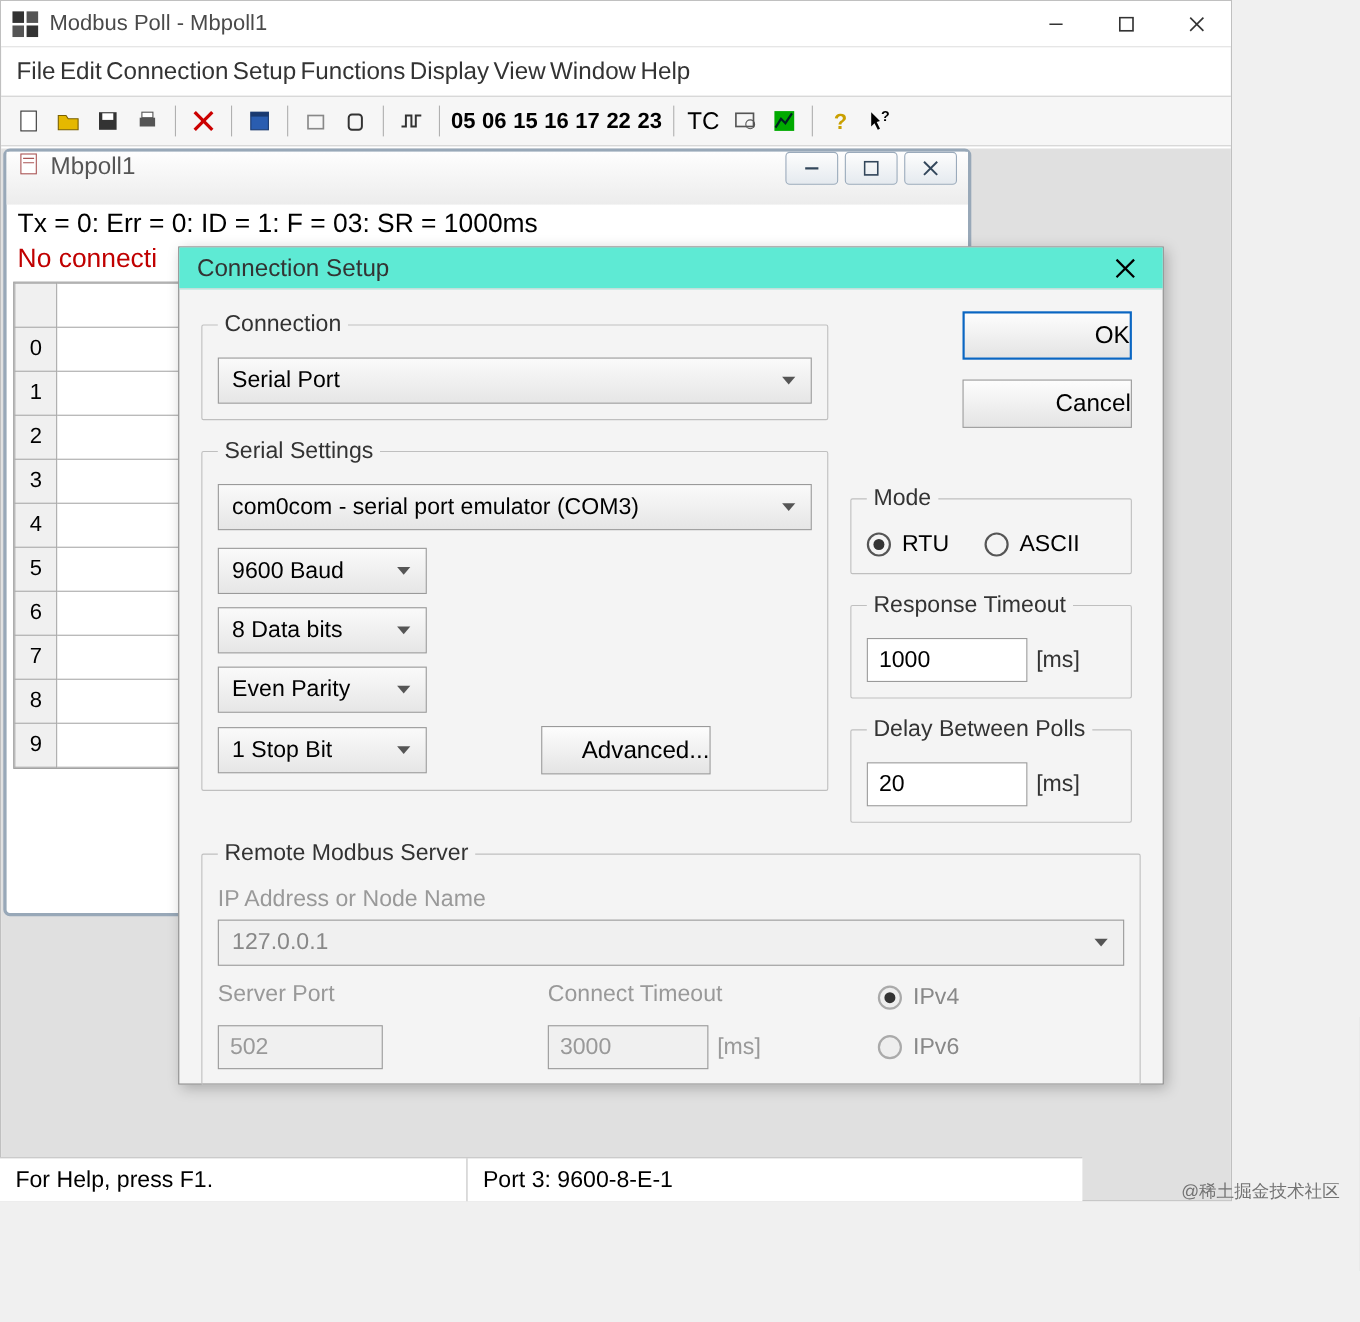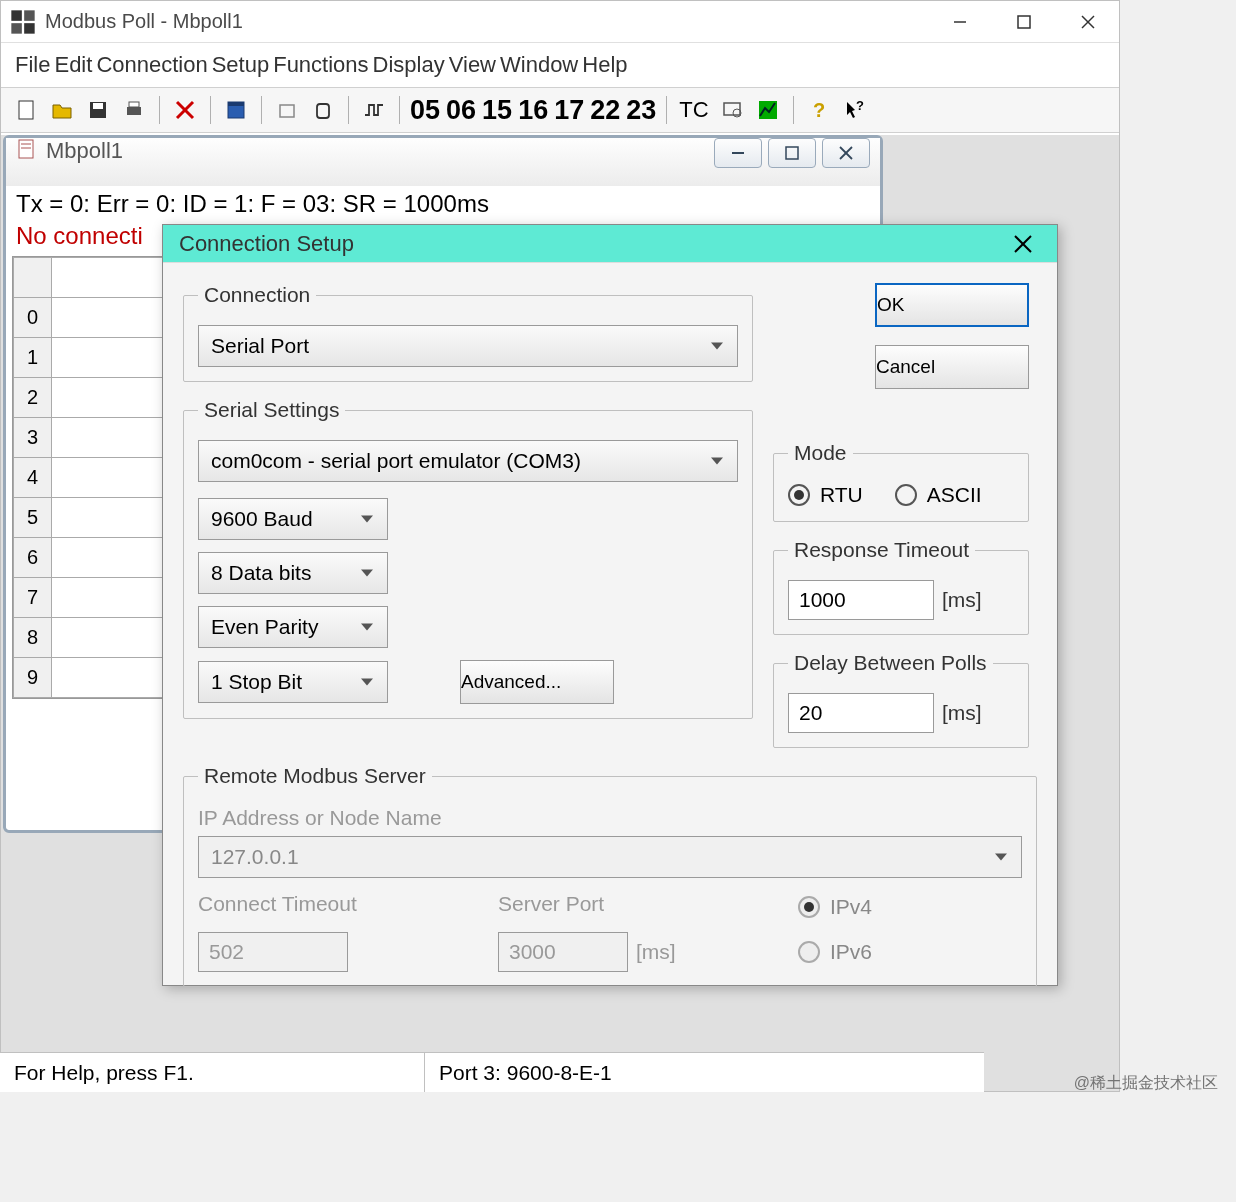--- a/index.html
+++ b/index.html
@@ -12,21 +12,21 @@
   .title-bar .title-text { font-size: 20px; color: #4a4a4a; flex: 1; }
   .win-controls { display: flex; gap: 18px; margin-left: auto; }
   .win-btn { width: 46px; height: 32px; display: flex; align-items: center; justify-content: center; color: #333; font-size: 18px; cursor: pointer; }
 
   .menu-bar { height: 44px; display: flex; align-items: center; padding: 0 12px; font-size: 22px; color: #333; }
   .menu-item { cursor: pointer; padding: 4px 2px; }
 
   .toolbar { height: 46px; display: flex; align-items: center; gap: 2px; padding: 0 8px; border-top: 1px solid #d0d0d0; border-bottom: 1px solid #d0d0d0; background: #f6f6f6; }
   .tb-btn { width: 34px; height: 34px; display: flex; align-items: center; justify-content: center; border: 1px solid transparent; cursor: pointer; }
   .tb-sep { width: 1px; height: 28px; background: #b0b0b0; margin: 0 6px; }
-  .tb-num { font-weight: bold; font-size: 27px; color: #000; padding: 0 2px; cursor: pointer; }
+  .tb-num { font-weight: bold; font-size: 20px; color: #000; padding: 0 2px; cursor: pointer; }
   .tb-text { font-weight: normal; font-size: 22px; padding: 0 4px; cursor: pointer; }
 
   .mdi-area { position: absolute; top: 134px; left: 0; right: 0; bottom: 0; background: #e0e0e0; }
 
   
   .child-window { position: absolute; top: 0; left: 2px; width: 880px; height: 698px; background: #fff; border: 3px solid #98a8b8; border-radius: 6px; }
   .child-titlebar { height: 48px; display: flex; align-items: flex-start; padding: 0 10px; background: linear-gradient(#fefefe,#ececec); }
   .child-title { font-size: 22px; color: #555; flex: 1; }
   .child-controls { display: flex; gap: 6px; }
   .child-ctl { width: 48px; height: 30px; border: 1px solid #9aaabb; border-radius: 4px; background: linear-gradient(#fdfdfd,#e5eaef); display: flex; align-items: center; justify-content: center; cursor: pointer; font-size: 15px; color: #33475b; }
@@ -48,21 +48,21 @@
   legend { font-size: 21px; color: #333; padding: 0 6px; background: #f4f4f4; }
 
   .drop { width: 100%; height: 42px; border: 1px solid #9a9a9a; background: linear-gradient(#fafafa,#e6e6e6); display: flex; align-items: center; padding: 0 12px; font-size: 21px; cursor: pointer; position: relative; }
   .drop::after { content: ""; position: absolute; right: 14px; top: 50%; width: 0; height: 0; border-left: 6px solid transparent; border-right: 6px solid transparent; border-top: 7px solid #555; transform: translateY(-50%); }
   .drop.narrow { width: 190px; margin-bottom: 12px; }
 
   .row-flex { display: flex; gap: 20px; }
   .left-col { width: 570px; }
   .right-col { width: 256px; display: flex; flex-direction: column; }
 
-  .btn { width: 154px; height: 44px; border: 1px solid #9a9a9a; background: linear-gradient(#fdfdfd,#e4e4e4); font-size: 19px; cursor: pointer; display: flex; align-items: center; justify-content: flex-start; }
+  .btn { width: 154px; height: 44px; border: 1px solid #9a9a9a; background: linear-gradient(#fdfdfd,#e4e4e4); font-size: 22px; cursor: pointer; display: flex; align-items: center; justify-content: flex-end; }
   .btn.primary { border: 2px solid #0a66c2; }
   .btn.adv { width: 154px; }
 
   .textin { height: 40px; border: 1px solid #9a9a9a; background: #fff; padding: 0 10px; font-size: 21px; }
   .textin.disabled { background: #f0f0f0; color: #999; }
 
   .radio-wrap { display: flex; align-items: center; gap: 10px; font-size: 21px; cursor: pointer; }
   .radio-dot { width: 22px; height: 22px; border: 2px solid #555; border-radius: 50%; display: inline-flex; align-items: center; justify-content: center; }
   .radio-dot.sel::after { content: ""; width: 10px; height: 10px; background: #333; border-radius: 50%; }
   .radio-dot.disabled { border-color: #aaa; background: #eee; }
@@ -332,21 +332,21 @@
           </div>
           <div class="drop narrow">
               <span>9600 Baud</span>
             </div>
           <div class="drop narrow">
               <span>8 Data bits</span>
             </div>
           <div class="drop narrow">
               <span>Even Parity</span>
             </div>
-          <div style="display:flex;align-items:center;gap:72px">
+          <div style="display:flex;align-items:center;gap:104px">
             <div class="drop narrow" style="margin-bottom:0">
                 <span>1 Stop Bit</span>
               </div>
             <div class="btn adv">
                 <span>Advanced...</span>
               </div>
           </div>
         </fieldset>
       </div>
 
@@ -390,30 +390,30 @@
       </div>
     </div>
 
     <fieldset>
       <legend>Remote Modbus Server</legend>
       <div class="label-dim">IP Address or Node Name</div>
       <div class="drop" style="background:#f0f0f0;margin-bottom:14px">
         <span style="color:#888">127.0.0.1</span>
       </div>
       <div class="remote-grid">
+        <div class="label-dim">Server Port</div>
         <div class="label-dim">Connect Timeout</div>
-        <div class="label-dim">Server Port</div>
         <label class="radio-wrap">
             <span class="radio-dot sel disabled"></span>
             <span style="color:#888">IPv4</span>
           </label>
 
         <div><input class="textin disabled" style="width: 150px;" value="502"></div>
         <div style="display:flex;align-items:center">
-            <input class="textin disabled" style="width: 130px;" value="3000">
+            <input class="textin disabled" style="width: 146px;" value="3000">
             <span class="unit" style="color:#999">[ms]</span>
           </div>
         <label class="radio-wrap">
             <span class="radio-dot disabled"></span>
             <span style="color:#888">IPv6</span>
           </label>
       </div>
     </fieldset>
   </div>
 </div>

